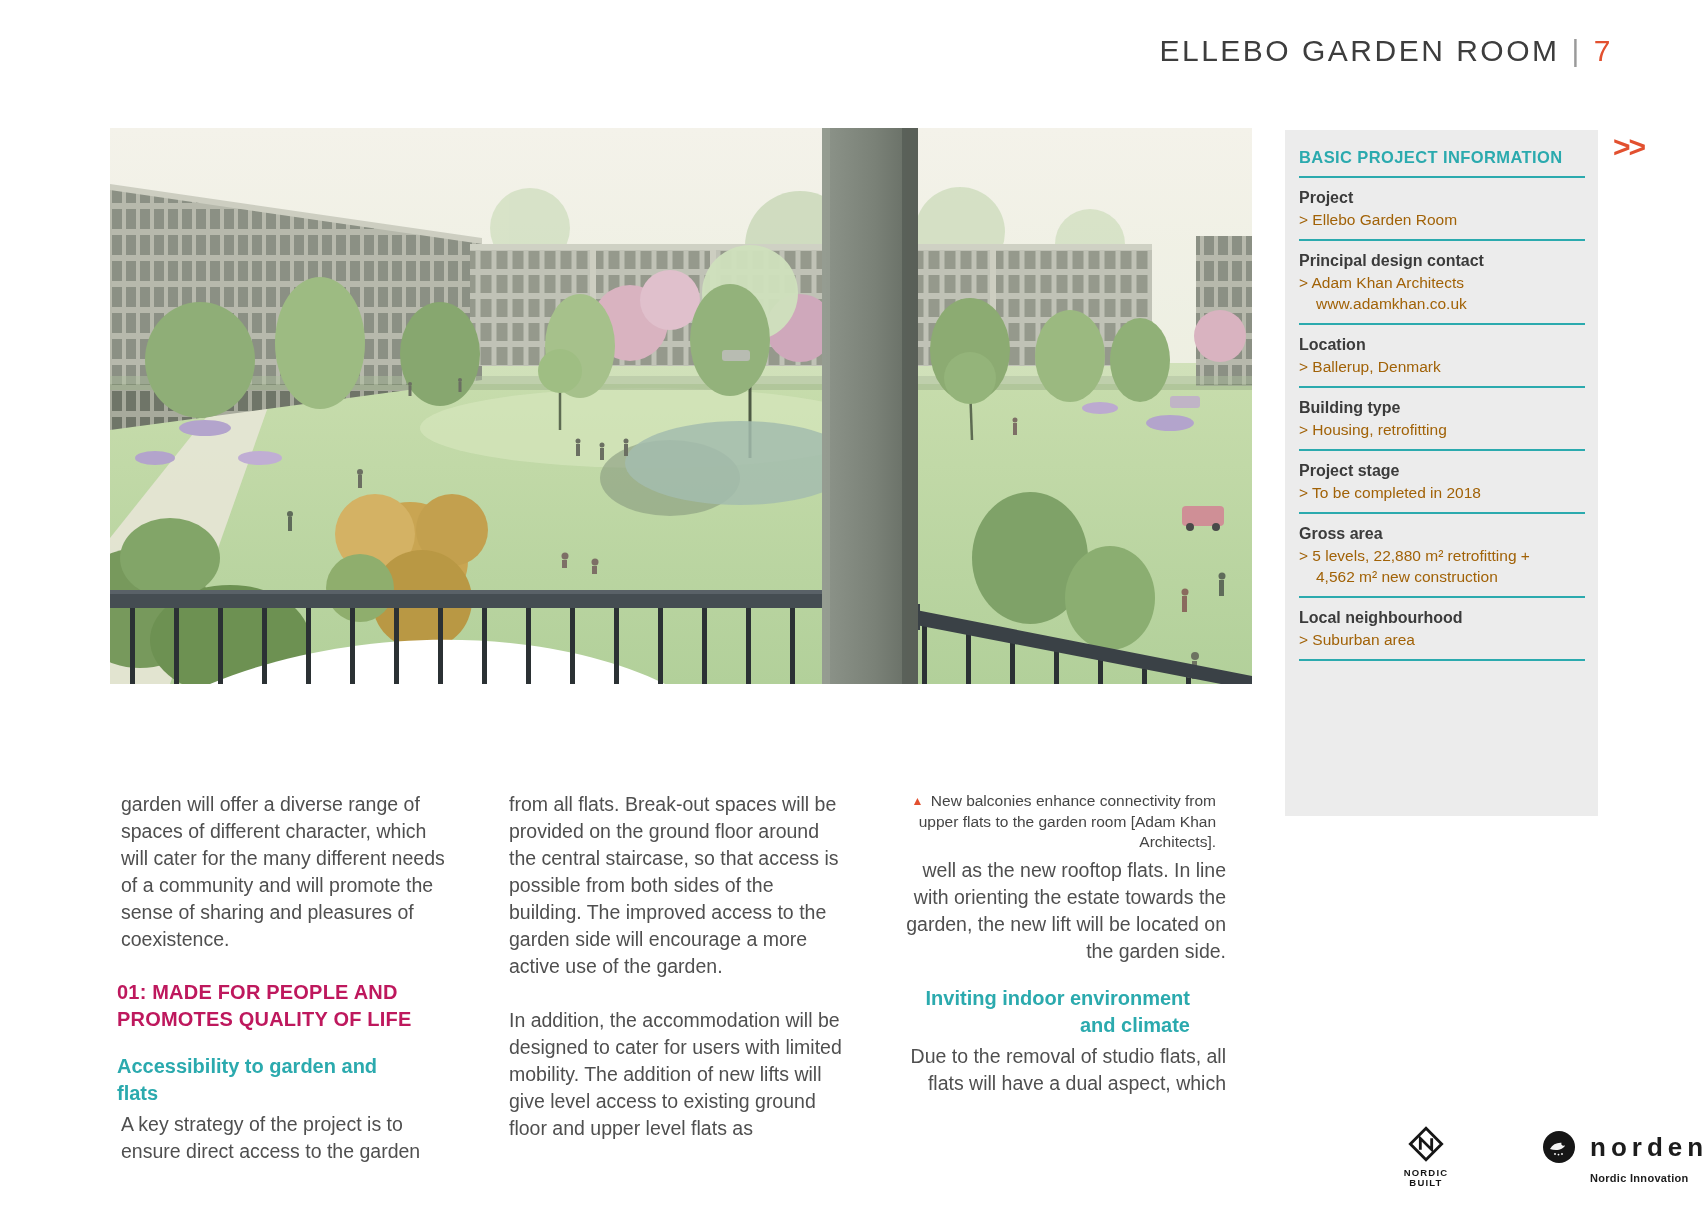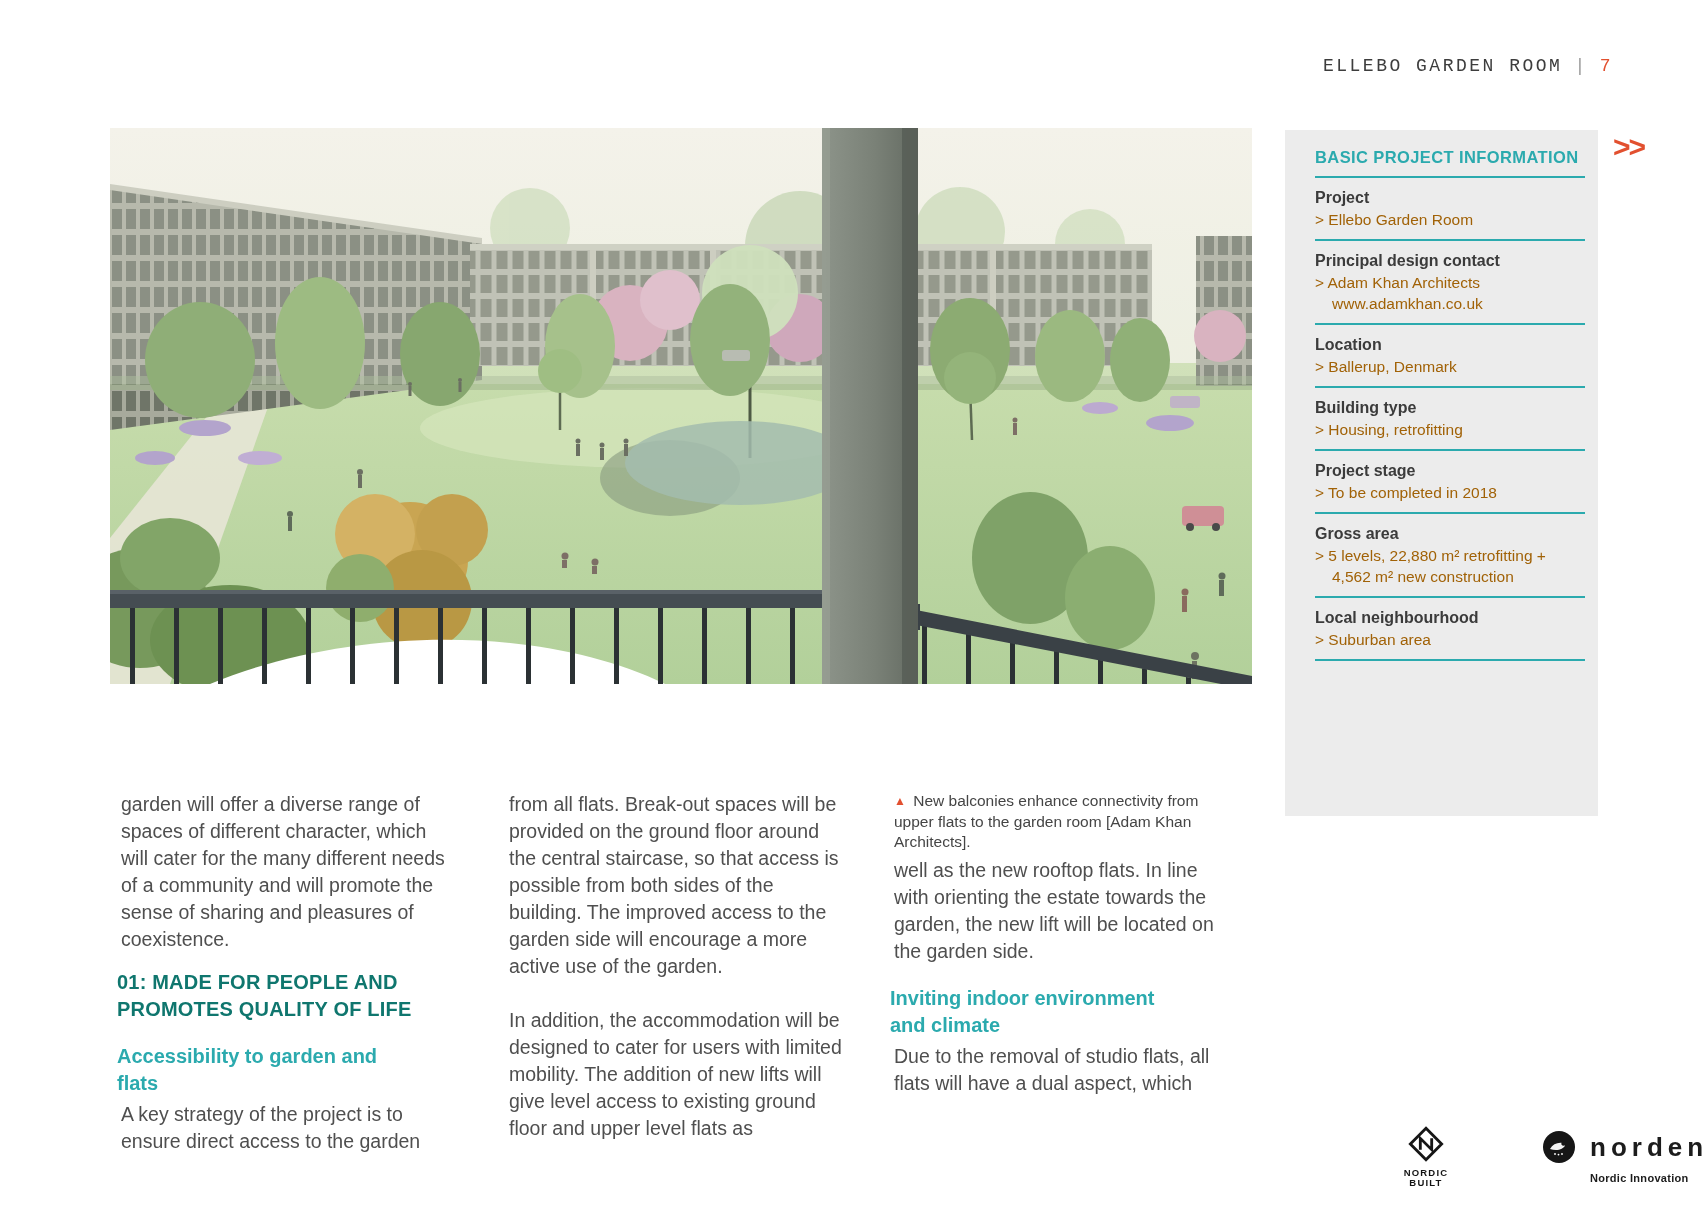--- a/index.html
+++ b/index.html
@@ -5,62 +5,61 @@
   * { box-sizing: border-box; }
   html,body { margin:0; padding:0; }
   body {
     width:1708px; height:1207px; position:relative; background:#ffffff;
     font-family:"Liberation Sans", sans-serif; overflow:hidden;
   }
   .page { position:absolute; inset:0; background:#fff; }
 
   
   .page-header {
-    position:absolute; top:56px; right:95px;
-    font-size:18px; letter-spacing:2.5px; color:#3d3d3d; font-weight:300;
+    position:absolute; top:34px; right:95px;
+    font-size:30px; letter-spacing:2.5px; color:#3d3d3d; font-weight:300;
     white-space:nowrap;
-    font-family:Liberation Mono, monospace;
   }
   .page-header .sep { color:#9a9a9a; margin:0 12px; font-weight:300; }
   .page-header .pagenum { color:#E2502F; }
 
   .arrows {
     position:absolute; top:132px; left:1613px;
     color:#E2502F; font-size:30px; font-weight:bold; letter-spacing:-2px;
     cursor:pointer; line-height:30px;
   }
 
   
   .hero {
     position:absolute; left:110px; top:128px; width:1142px; height:556px;
     overflow:hidden; background:#eef0e4;
   }
 
   
   .sidebar {
     position:absolute; left:1285px; top:130px; width:313px; height:686px;
-    background:#ECECEC; padding:18px 13px 0 30px;
+    background:#ECECEC; padding:18px 13px 0 14px;
   }
   .sb-title { color:#2BAAAE; font-weight:bold; font-size:16.5px; letter-spacing:0.4px; }
   .sb-divider { height:2px; background:#2BAAAE; margin-top:9px; }
   .sb-section { padding-top:9px; }
   .sb-label { font-weight:bold; color:#3b3b3b; font-size:16px; line-height:22px; }
   .sb-line { color:#a16207; font-size:15.5px; line-height:21px; }
   .sb-line.cont { padding-left:17px; }
 
   
   .col { position:absolute; top:787px; color:#4f4f4f; font-size:19.5px; line-height:27px; }
   .col p { margin:4px; }
   .col p.gap { margin-top:27px; }
   #col1 { left:117px; width:344px; }
   #col2 { left:505px; width:344px; }
-  #col3 { left:890px; width:340px; }
+  #col3 { left:890px; width:340px;text-align:right; }
   .col-heading {
-    color:#0f766e; font-weight:bold; font-size:20px; line-height:27px;
-    margin-top:16px; letter-spacing:0.2px; width:320px;
+    color:#be185d; font-weight:bold; font-size:20px; line-height:27px;
+    margin-top:26px; letter-spacing:0.2px; width:320px;
   }
   .col-subheading {
     color:#2BAAAE; font-weight:bold; font-size:20px; line-height:27px;
     margin-top:20px; width:300px;
   }
   .caption { font-size:15.5px; line-height:20.5px; color:#454545; width:322px; margin-bottom:17px; }
   .caption .tri { color:#E2502F; font-size:12px; vertical-align:1px; margin-right:3px; }
 
   
   .nordic-built {

